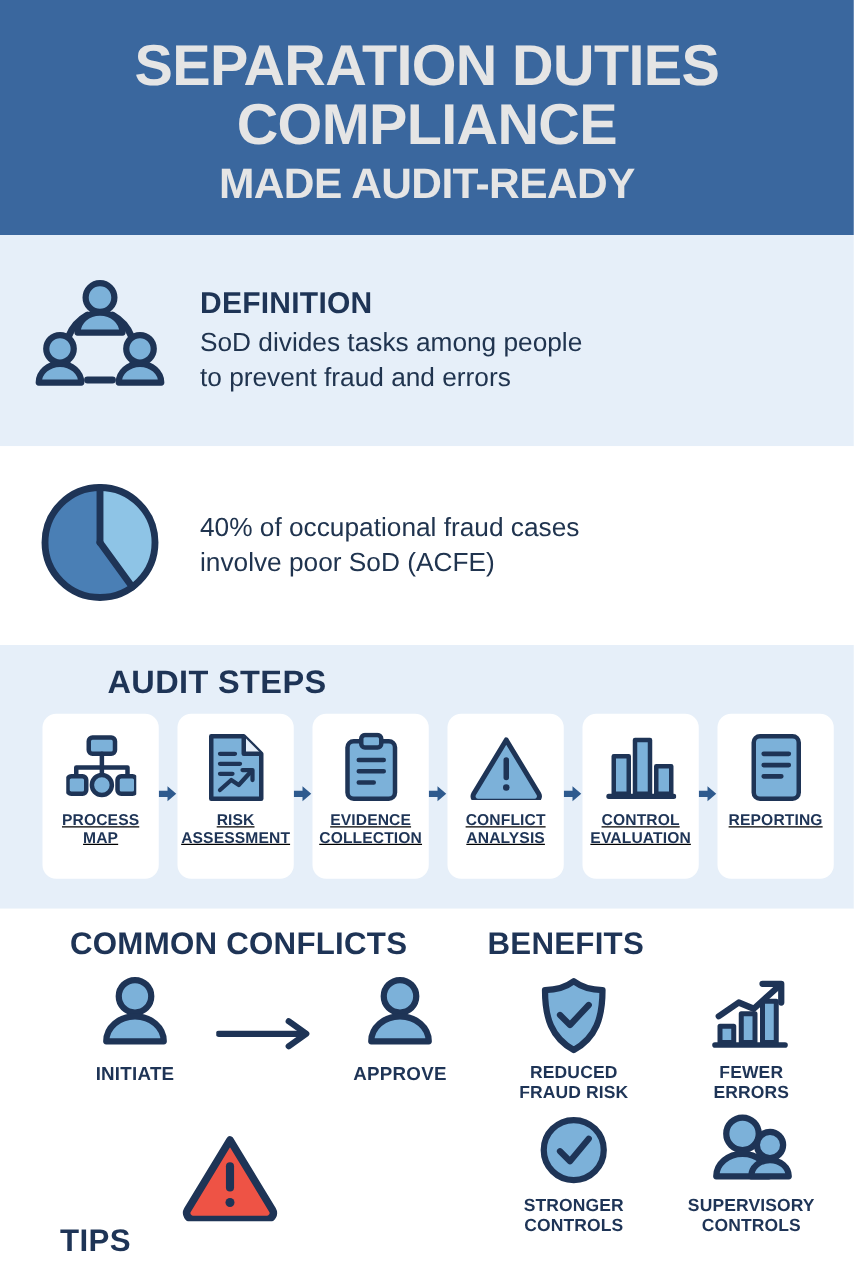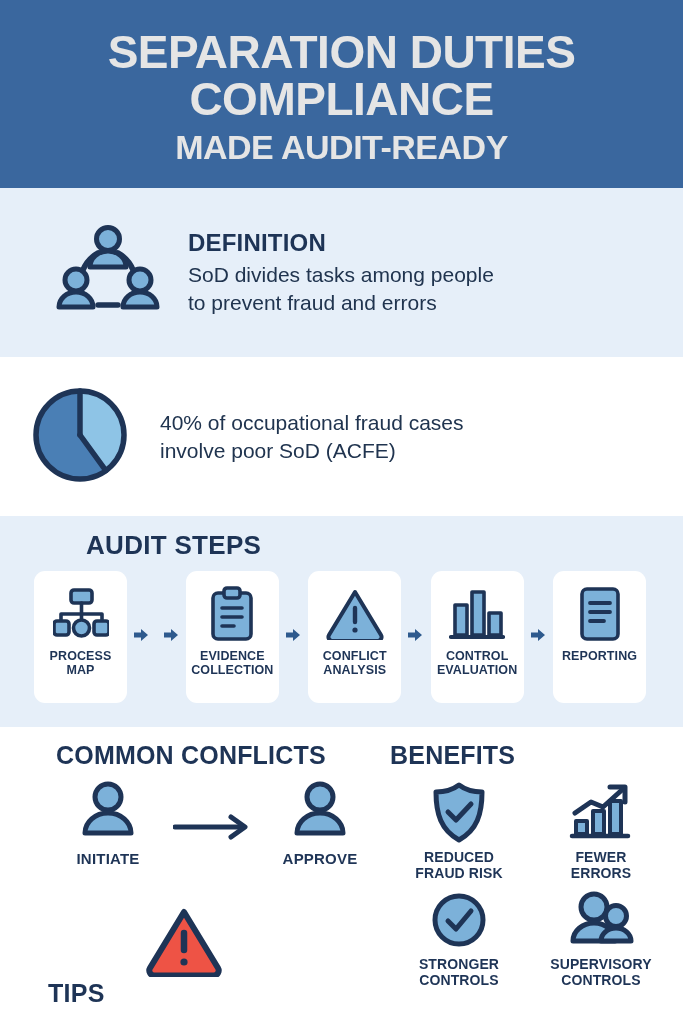--- a/index.html
+++ b/index.html
@@ -74,21 +74,20 @@
     font-size: 21px;
     color: #20344f;
     line-height: 1.3;
     margin: 0;
   }
   .sec-body .line { display: block; }
 
   
   .definition {
     height: 169px;
-    padding-left: 28px;
   }
 
   
   .keystat {
     height: 159px;
   }
 
   
   .audit {
     height: 211px;
@@ -99,20 +98,21 @@
     font-size: 26px;
     font-weight: 700;
     color: #1e3456;
     margin: 0 0 10px 52px;
     letter-spacing: 0.3px;
   }
   .steps-row {
     display: flex;
     align-items: stretch;
     justify-content: space-between;
+    text-decoration: underline;
   }
   .step-card {
     background: #ffffff;
     border-radius: 11px;
     width: 93px;
     height: 132px;
     display: flex;
     flex-direction: column;
     align-items: center;
     justify-content: flex-start;
@@ -325,20 +325,35 @@
       </div>
 
       <div class="step-arrow">
         <span>
           <svg width="15" height="14" viewBox="0 0 15 14">
               <path d="M0 4.5 h7 V1 l7 6 l-7 6 V9.5 H0 Z" fill="#2e5a8e"></path>
             </svg>
         </span>
       </div>
 
+      <div class="step-card">
+        <div class="step-icon">
+          <svg width="48" height="56" viewBox="0 0 48 56">
+            <path d="M4 3 h26 l14 14 v36 H4 Z" fill="#7cb1d9" stroke="#1e3456" stroke-width="3.6" stroke-linejoin="round"></path>
+            <path d="M30 3 v14 h14" fill="#e6eff9" stroke="#1e3456" stroke-width="3.6" stroke-linejoin="round"></path>
+            <path d="M11 17 h12 M11 25 h16 M11 33 h10" stroke="#1e3456" stroke-width="3.4" stroke-linecap="round"></path>
+            <path d="M11 46 L20 38 L26 42 L36 31" fill="none" stroke="#1e3456" stroke-width="3.4" stroke-linecap="round" stroke-linejoin="round"></path>
+            <path d="M29 30 h8 v8" fill="none" stroke="#1e3456" stroke-width="3.4" stroke-linecap="round" stroke-linejoin="round"></path>
+          </svg>
+        </div>
+        <div class="step-label">
+          <span>RISK</span><br>
+          <span>ASSESSMENT</span>
+        </div>
+      </div>
 
       <div class="step-arrow">
         <span>
           <svg width="15" height="14" viewBox="0 0 15 14">
               <path d="M0 4.5 h7 V1 l7 6 l-7 6 V9.5 H0 Z" fill="#2e5a8e"></path>
             </svg>
         </span>
       </div>
 
       <div class="step-card">

